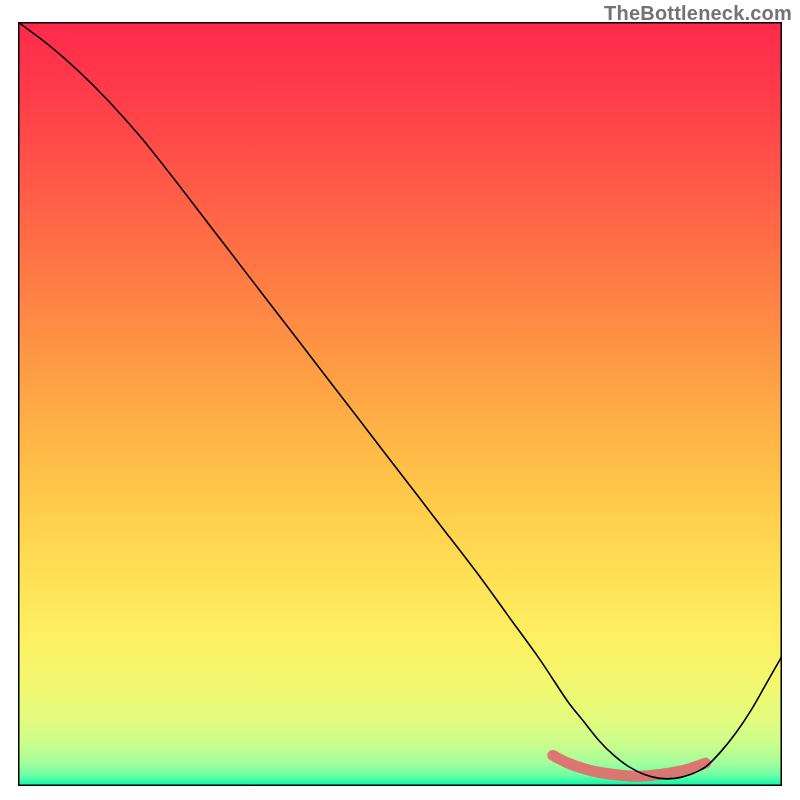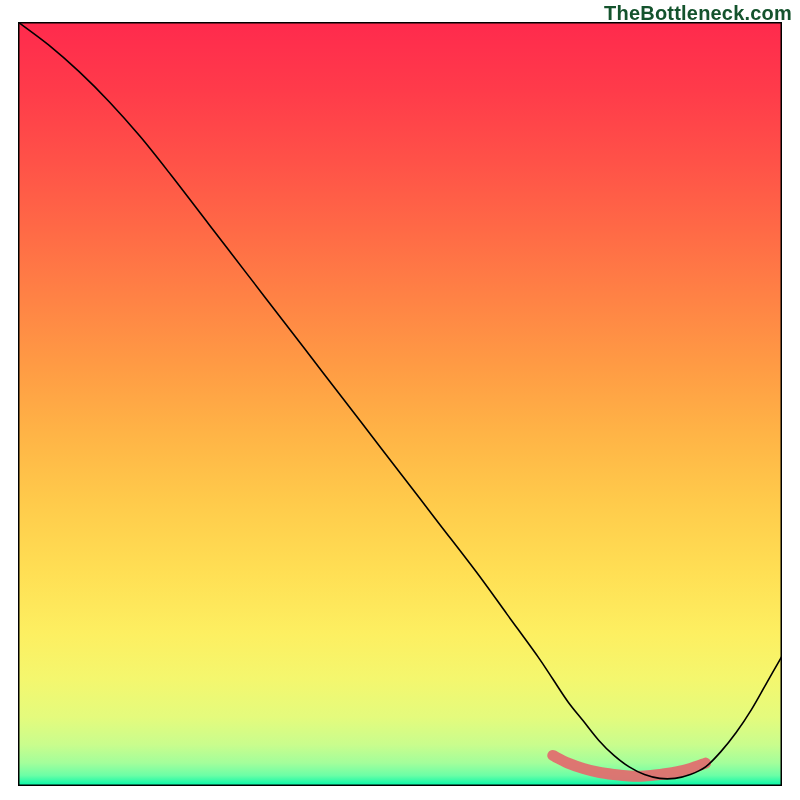--- a/index.html
+++ b/index.html
@@ -14,21 +14,21 @@
     position: relative;
     width: 800px;
     height: 800px;
   }
   .watermark {
     position: absolute;
     top: 2px;
     right: 8px;
     font-size: 20px;
     font-weight: bold;
-    color: #14532d;
+    color: #737373;
     letter-spacing: 0.2px;
     z-index: 10;
   }
   .plot-wrap {
     position: absolute;
     left: 18px;
     top: 22px;
     width: 764px;
     height: 764px;
   }

